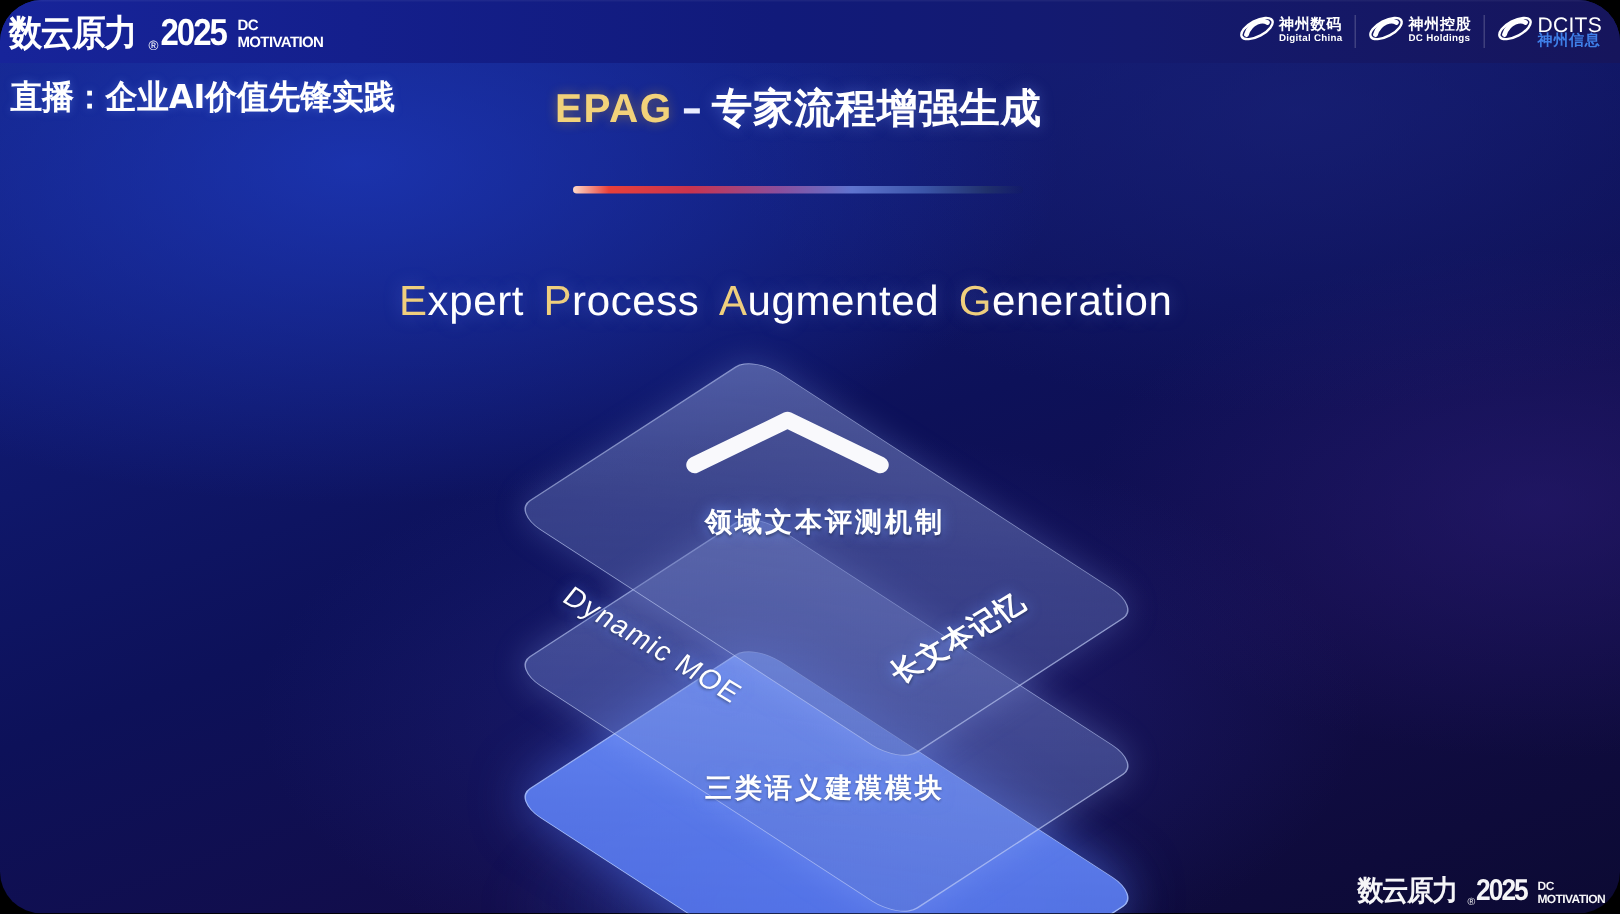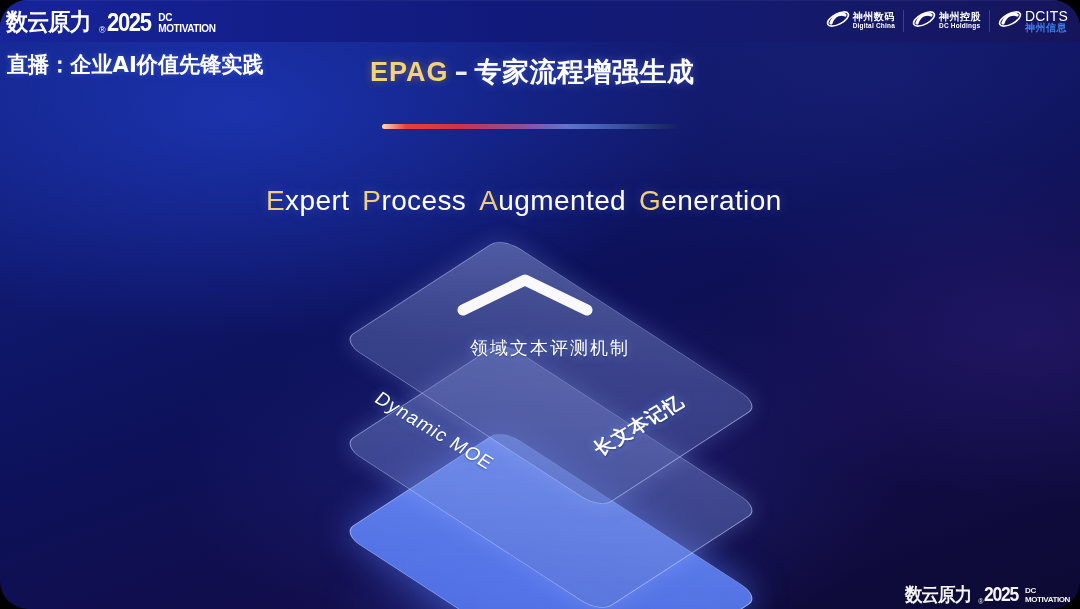--- a/index.html
+++ b/index.html
@@ -268,21 +268,21 @@
     color: #ffffff;
     white-space: nowrap;
     text-shadow: 0 0 9px rgba(110,150,255,0.75), 0 1px 2px rgba(0,0,0,0.45);
     font-family: "DejaVu Sans", sans-serif;
   }
   #label-top {
     left: 0; right: 0;
     top: 108px;
     text-align: center;
     font-size: 18px;
-    font-weight: 400;
+    font-weight: 700;
     letter-spacing: 2px;
   }
   #label-bot {
     left: 0; right: 0;
     top: 285px;
     text-align: center;
     font-size: 18px;
     font-weight: 700;
     letter-spacing: 2px;
   }
@@ -410,20 +410,21 @@
 
     <div id="chevron-icon">
       <svg width="140" height="48" viewBox="0 0 140 48">
         <path d="M8 40 L70 10 L132 40" fill="none" stroke="#ffffff" stroke-width="11" stroke-linecap="round" stroke-linejoin="round" opacity="0.97"></path>
       </svg>
     </div>
 
     <div class="layer-label" id="label-top">领域文本评测机制</div>
     <div class="layer-label" id="label-dynamic">Dynamic  MOE</div>
     <div class="layer-label" id="label-long">长文本记忆</div>
+    <div class="layer-label" id="label-bot">三类语义建模模块</div>
 
   </div>
 
   <div id="watermark">
     <span class="brand-cn">数云原力</span>
     <span class="brand-reg">®</span>
     <span class="brand-year">2025</span>
     <span class="brand-dc-wrap">
       <span class="brand-dc">DC</span>
       <span class="brand-mot">MOTIVATION</span>

